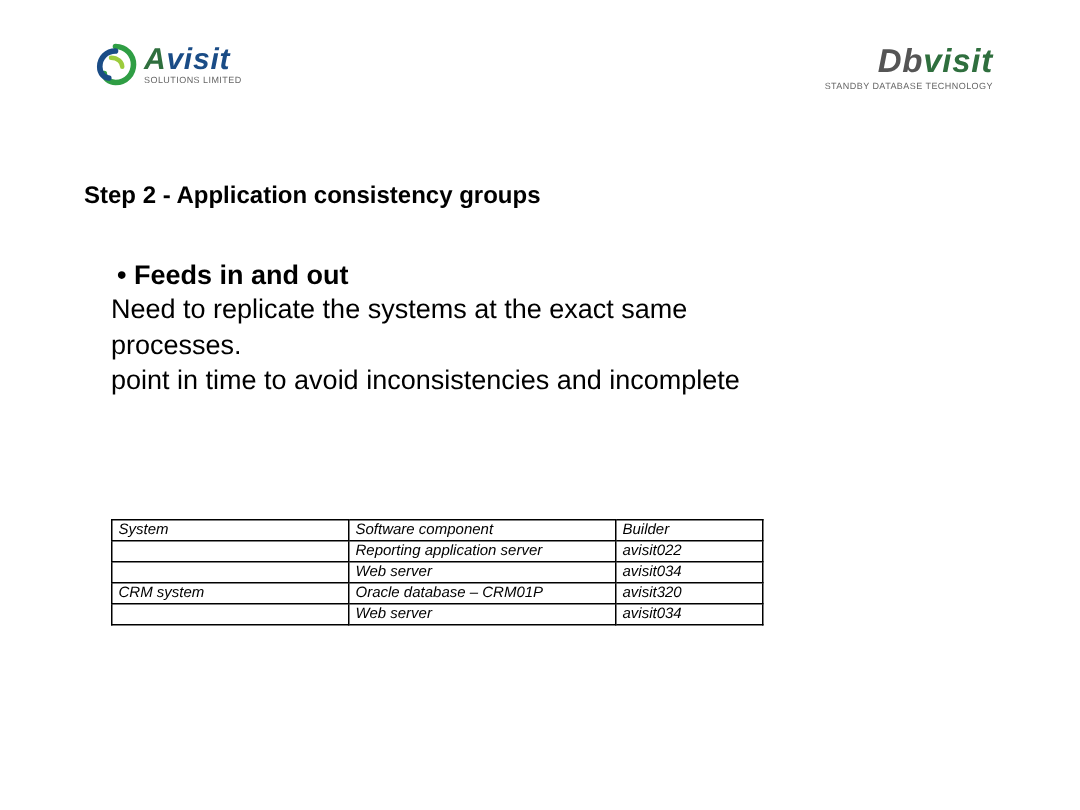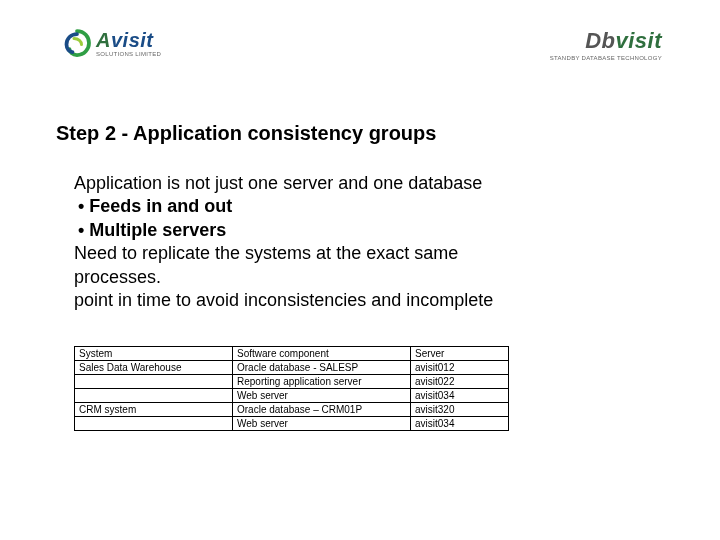--- a/index.html
+++ b/index.html
@@ -64,39 +64,40 @@
   .logo-right .tag {
     font-size: 6px;
     color: #666;
     letter-spacing: 0.3px;
     margin-top: 1px;
   }
   .title {
     position: absolute;
     top: 122px;
     left: 56px;
-    font-size: 20px;
+    font-size: 16px;
     font-weight: bold;
     color: #000;
   }
   .body-text {
     position: absolute;
     top: 172px;
     left: 74px;
     width: 530px;
     font-size: 18px;
     color: #000;
     line-height: 1.3;
   }
   .body-text .line { margin: 0; }
   .body-text .bullet { margin: 0 0 0 4px; font-weight: bold; }
   .table-wrap {
     position: absolute;
     top: 346px;
     left: 74px;
+    font-style: italic;
   }
   table {
     border-collapse: collapse;
     font-size: 10px;
     color: #000;
   }
   td {
     border: 1px solid #000;
     padding: 1px 4px;
     vertical-align: top;
@@ -128,45 +129,38 @@
   <div class="logo-right">
     <div class="brand">
       <span class="db">Db</span><span class="visit">visit</span>
     </div>
     <div class="tag">STANDBY DATABASE TECHNOLOGY</div>
   </div>
 
   <div class="title">Step 2 - Application consistency groups</div>
 
   <div class="body-text">
-    <p class="line">Application is not just one server and one database</p>
     <p class="bullet">• Feeds in and out</p>
-    <p class="bullet">• Multiple servers</p>
     <p class="line">Need to replicate the systems at the exact same</p>
     <p class="line">processes.</p>
     <p class="line">point in time to avoid inconsistencies and incomplete</p>
   </div>
 
   <div class="table-wrap">
     <table>
       <colgroup>
           <col class="c1">
           <col class="c2">
           <col class="c3">
         </colgroup>
       <tbody>
           <tr>
         <td>System</td>
         <td>Software component</td>
-        <td>Server</td>
-      </tr>
-      <tr>
-        <td>Sales Data Warehouse</td>
-        <td>Oracle database - SALESP</td>
-        <td>avisit012</td>
+        <td>Builder</td>
       </tr>
       <tr>
         <td></td>
         <td>Reporting application server</td>
         <td>avisit022</td>
       </tr>
       <tr>
         <td></td>
         <td>Web server</td>
         <td>avisit034</td>

